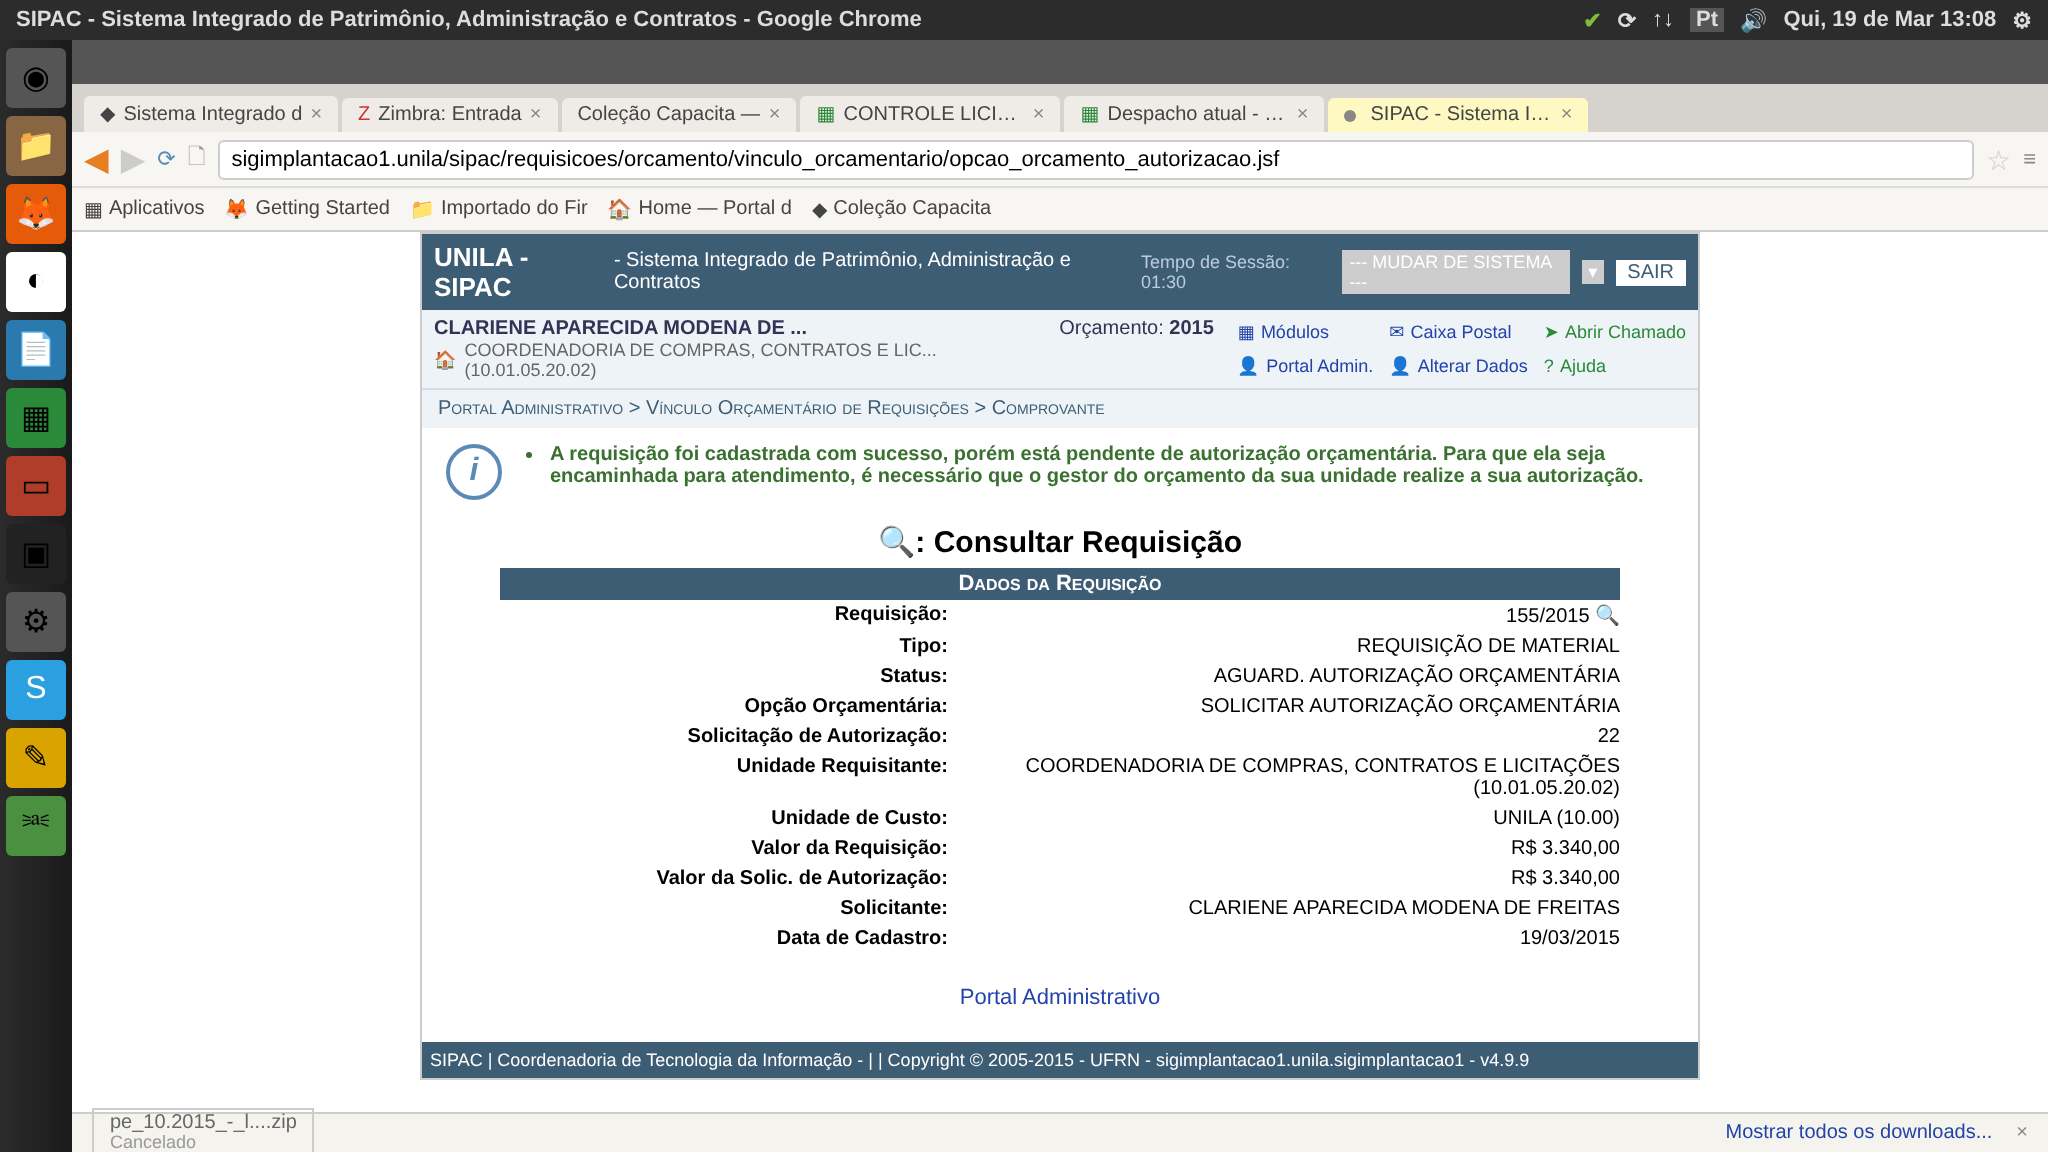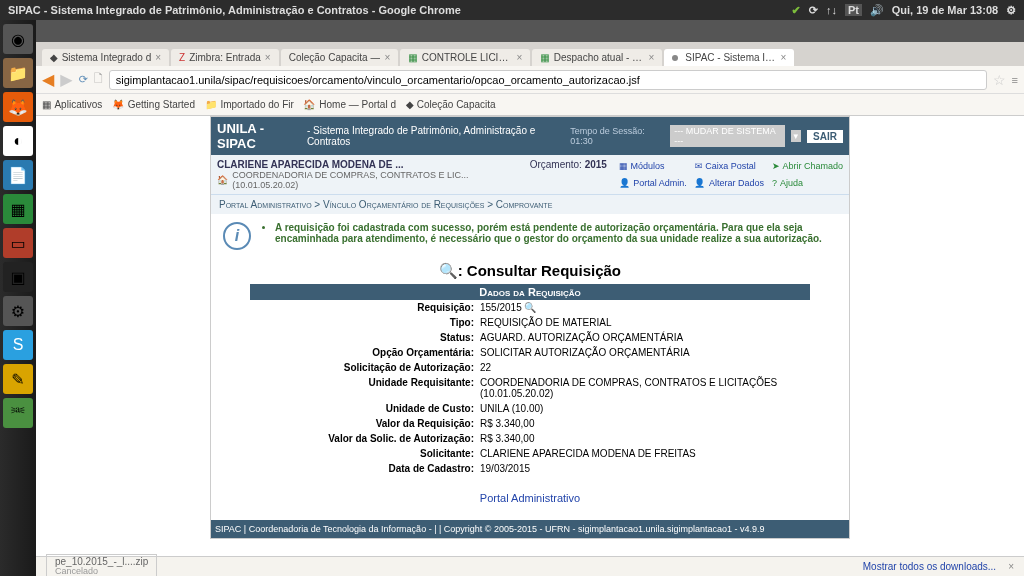--- a/index.html
+++ b/index.html
@@ -6,52 +6,52 @@
 body{background:#fff;font-size:11px;overflow:hidden}
 .os-top{background:#2c2c2c;color:#ddd;height:20px;display:flex;align-items:center;padding:0 8px;font-size:11px;font-weight:bold}
 .os-top-r{margin-left:auto;display:flex;gap:8px;align-items:center}
 .os-top-r span{display:inline-block}
 .launcher{position:absolute;left:0;top:20px;width:36px;height:556px;background:linear-gradient(to right,#2b2b2b,#1a1a1a);display:flex;flex-direction:column;gap:4px;padding:4px 2px;align-items:center}
 .launcher div{width:30px;height:30px;border-radius:3px;display:flex;align-items:center;justify-content:center;font-size:16px}
 .chrome-tab{position:absolute;left:36px;top:20px;right:0;height:22px;background:#555;display:flex;align-items:center;color:#eee;font-size:11px;padding:0 6px}
 .browser{position:absolute;left:36px;top:42px;right:0;bottom:20px;background:#fff;display:flex;flex-direction:column}
 .tabs{background:#d6d3cf;height:24px;display:flex;align-items:flex-end;padding-left:6px}
 .tab{background:#efece7;border-radius:3px 3px 0 0;padding:3px 8px;margin-right:2px;font-size:10px;display:flex;align-items:center;gap:4px;color:#444;max-width:130px}
-.tab.active{background:#ffffff}
+.tab.active{background:#fef9c3}
 .tab span.t{white-space:nowrap;overflow:hidden;text-overflow:ellipsis;flex:1}
 .tab .x{color:#888;font-size:10px}
 .addr{background:#f8f6f2;height:28px;display:flex;align-items:center;padding:0 6px;gap:6px;border-bottom:1px solid #ddd}
 .addr input{flex:1;border:1px solid #ccc;border-radius:3px;padding:3px 6px;font-size:11px;background:#fff}
 .bookmarks{background:#f8f6f2;height:22px;display:flex;align-items:center;padding:0 6px;gap:10px;font-size:10px;color:#444;border-bottom:1px solid #ccc}
 .bookmarks span{display:flex;align-items:center;gap:3px}
 .page{flex:1;background:#fff;overflow:auto;padding:0}
 .sys{width:640px;margin:0 auto;border:1px solid #ccc;font-size:10px}
 .sys-hd{background:#3d5d74;color:#fff;padding:4px 6px;display:flex;align-items:center}
 .sys-hd b{font-size:13px}
 .sys-hd .sub{font-size:10px;margin-left:4px}
 .sys-hd-r{margin-left:auto;display:flex;align-items:center;gap:6px;font-size:9px}
-.sair{background:#fff;color:#3d5d74;padding:1px 6px;font-weight:bold;font-size:10px}
+.sair{background:#fff;color:#3d5d74;padding:1px 6px;font-weight:normal;font-size:10px}
 .sel{font-size:9px;background:#ccc;padding:1px 4px}
 .sys-user{background:#eef3f7;padding:4px 6px;display:flex;color:#335}
 .sys-user-l{flex:1}
 .sys-user-l .nm{color:#335;font-weight:bold;font-size:10px}
 .sys-user-l .dep{color:#666;font-size:9px;display:flex;align-items:center;gap:4px}
 .sys-user-r{display:flex;flex-direction:column;font-size:9px;color:#24a}
 .menu-grid{display:grid;grid-template-columns:repeat(3,auto);gap:2px 8px}
 .menu-grid a{color:#24a;display:flex;align-items:center;gap:3px}
 .sys-bc{background:#eef3f7;padding:4px 8px;color:#3d5d74;font-size:10px;font-weight:normal;font-variant:small-caps;border-top:1px solid #cde}
 .sys-msg{padding:8px 12px;display:flex;gap:10px;align-items:flex-start}
 .sys-msg .ico{width:28px;height:28px;border:2px solid #5a8ab5;border-radius:50%;color:#5a8ab5;font-style:italic;font-weight:bold;display:flex;align-items:center;justify-content:center;font-size:16px;flex-shrink:0}
 .sys-msg ul{color:#3a7030;font-size:10px;font-weight:bold;list-style:disc;margin-left:14px}
 .sys-consult{text-align:center;padding:4px;font-size:15px;font-weight:bold}
 .sec-hd{background:#3d5d74;color:#fff;text-align:center;font-variant:small-caps;font-weight:bold;padding:2px;font-size:11px}
 .data{width:560px;margin:0 auto}
 .kv{display:flex;padding:2px 0;font-size:10px}
 .kv .k{width:230px;text-align:right;font-weight:bold;padding-right:6px}
-.kv .v{flex:1;text-align:left}
+.kv .v{flex:1;text-align:right}
 .padm{text-align:center;padding:16px 0;font-weight:normal;color:#24a;font-size:11px}
 .ftr{background:#3d5d74;color:#fff;text-align:left;padding:4px;font-size:9px}
 .dl-bar{position:absolute;left:36px;bottom:0;right:0;height:20px;background:#f5f3ee;border-top:1px solid #ccc;display:flex;align-items:center;padding:0 10px;font-size:10px;color:#666}
 .dl-item{border:1px solid #ccc;padding:1px 8px;display:flex;flex-direction:column;line-height:1.1}
 .dl-r{margin-left:auto;color:#24a}
 .star{color:#ccc;font-size:14px}
 .mag{color:#5a8ab5}
 .dot{width:6px;height:6px;background:#888;border-radius:50%;display:inline-block;margin-right:3px}
 </style>
 </head>

